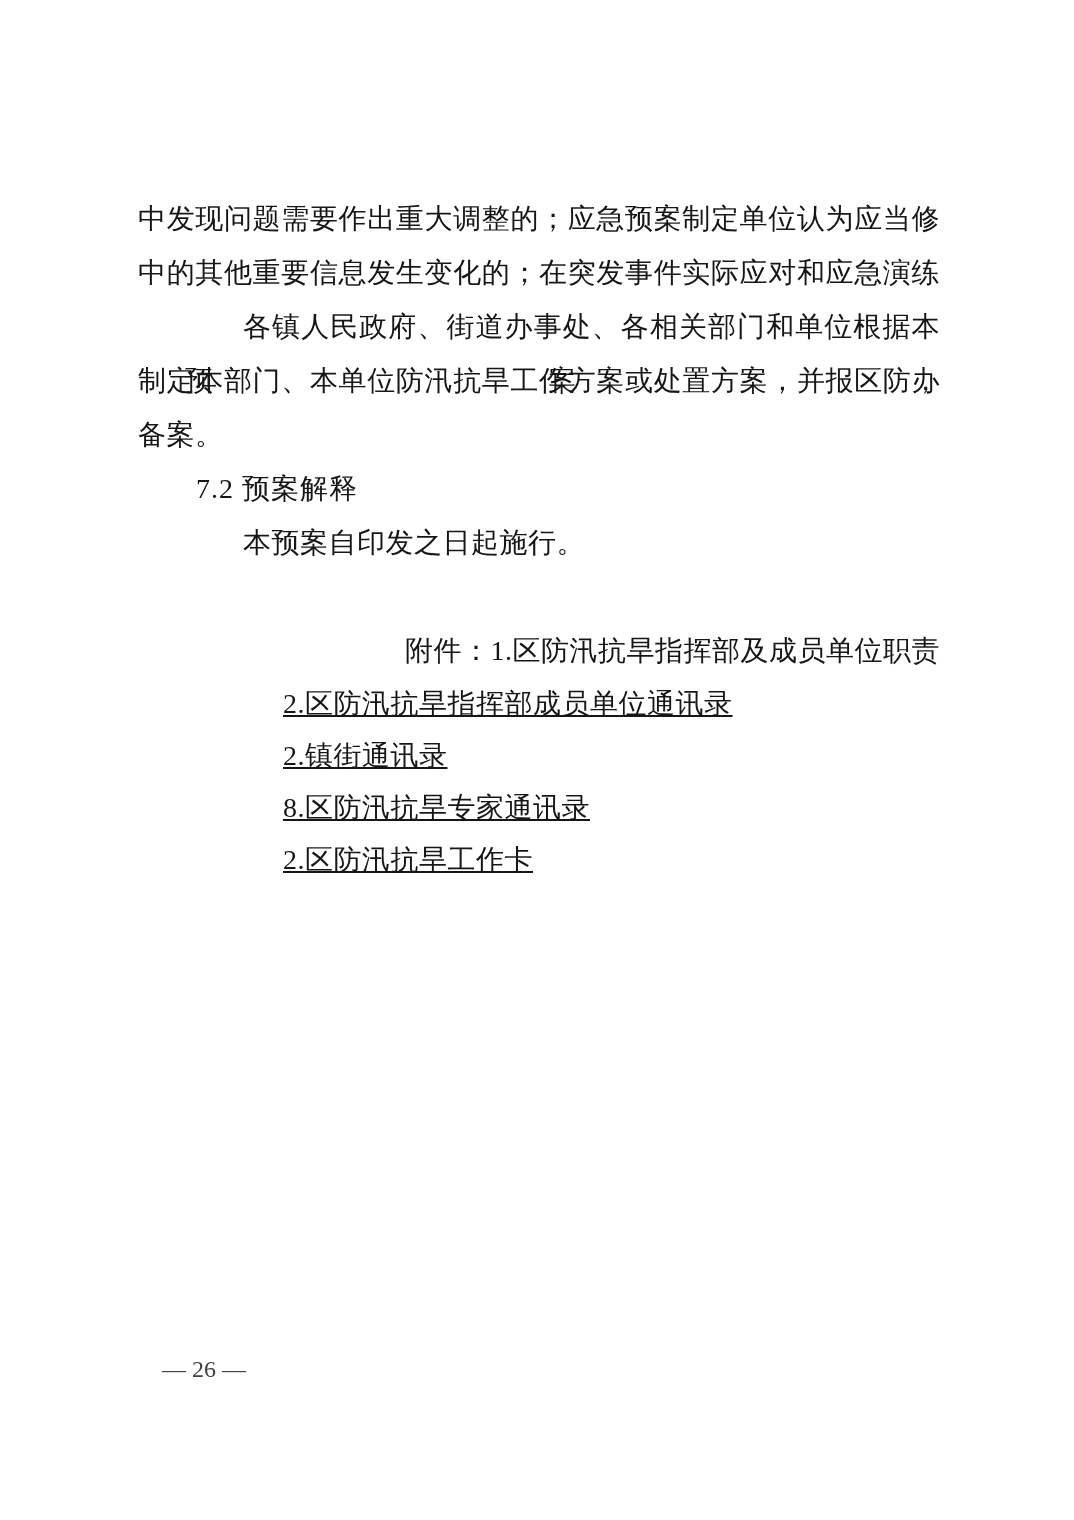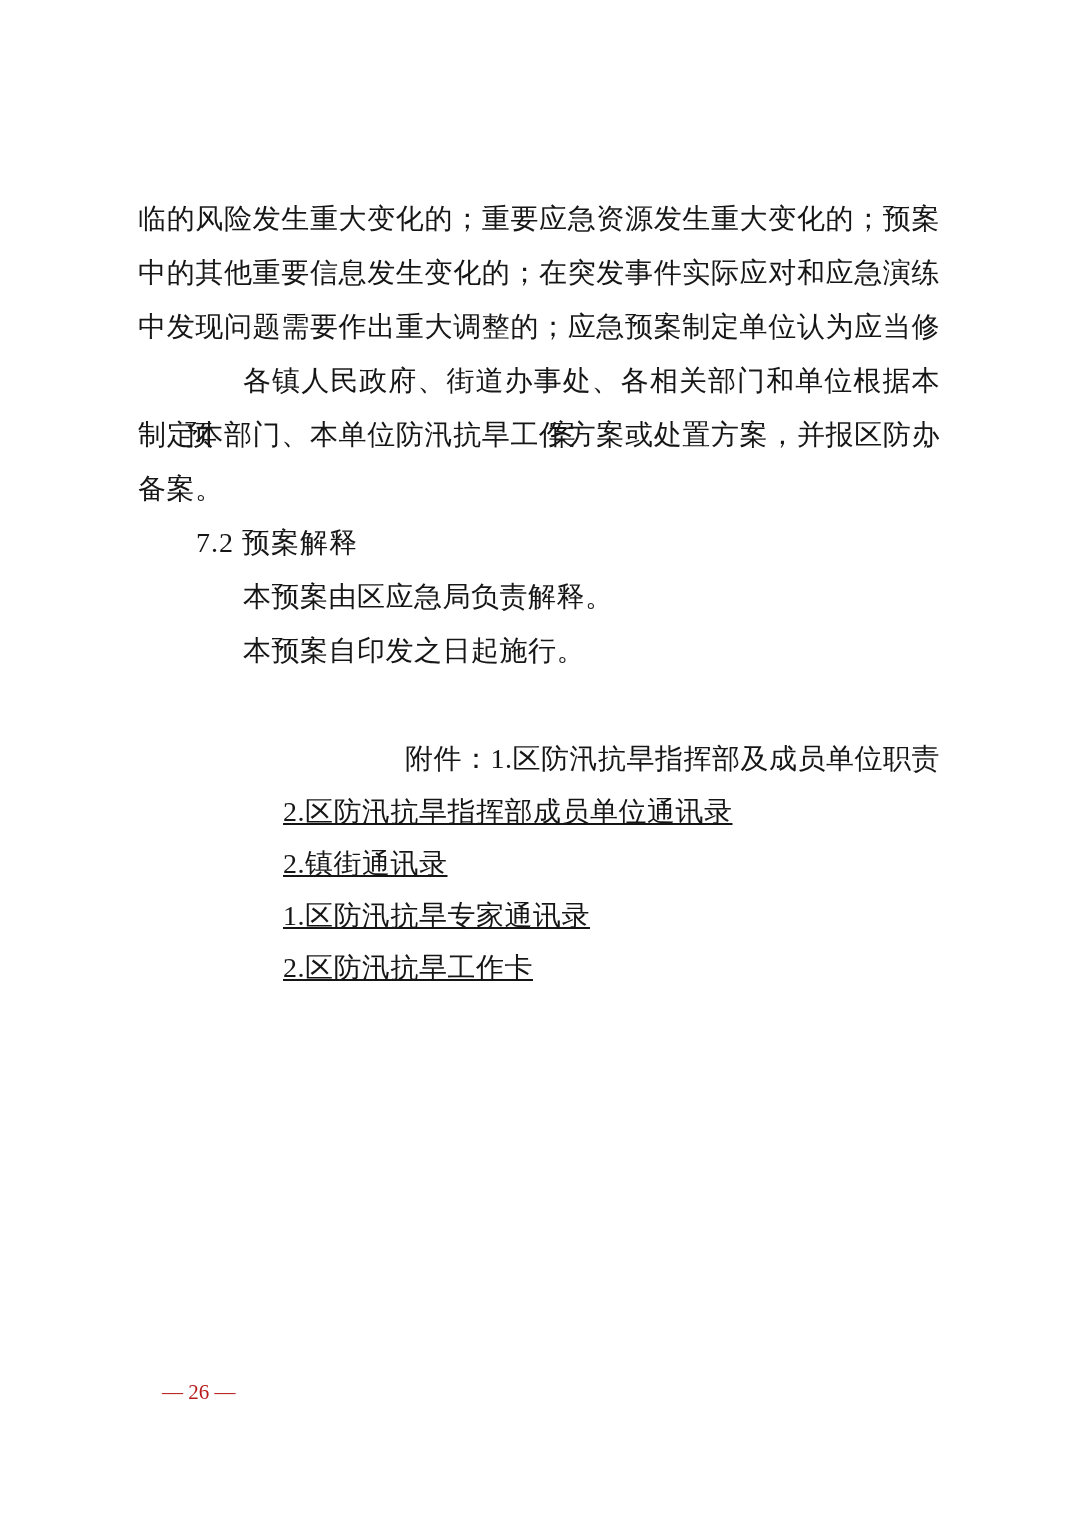--- a/index.html
+++ b/index.html
@@ -50,41 +50,38 @@
   .list-item {
     text-indent: 145px;
     height: 52px;
     line-height: 52px;
     text-decoration: underline;
   }
   .footer {
     position: absolute;
     left: 162px;
     top: 1352px;
-    font-size: 21px;
+    font-size: 24px;
     line-height: 34px;
-    color: #b91c1c;
-    margin-top: 23px;
+    color: #404040;
   }
 </style>
 </head>
 <body>
 
 <div class="page">
   <div class="content">
-    <div class="line j">临的风险发生重大变化的；重要应急资源发生重大变化的；预案</div>
+    <div class="line j">中发现问题需要作出重大调整的；应急预案制定单位认为应当修</div>
     <div class="line j">中的其他重要信息发生变化的；在突发事件实际应对和应急演练</div>
-    <div class="line j">中发现问题需要作出重大调整的；应急预案制定单位认为应当修</div>
     <div class="line j indent2">各镇人民政府、街道办事处、各相关部门和单位根据本预案，</div>
     <div class="line j">制定本部门、本单位防汛抗旱工作方案或处置方案，并报区防办</div>
     <div class="line">备案。</div>
     <div class="line heading">7.2 预案解释</div>
-    <div class="line indent2">本预案由区应急局负责解释。</div>
     <div class="line indent2">本预案自印发之日起施行。</div>
     <div class="line indent2 gap-before">附件：1.区防汛抗旱指挥部及成员单位职责</div>
     <div class="line list-item">2.区防汛抗旱指挥部成员单位通讯录</div>
     <div class="line list-item">2.镇街通讯录</div>
-    <div class="line list-item">1.区防汛抗旱专家通讯录</div>
+    <div class="line list-item">8.区防汛抗旱专家通讯录</div>
     <div class="line list-item">2.区防汛抗旱工作卡</div>
   </div>
 
   <div class="footer">— 26 —</div>
 </div>
 
 </body></html>

